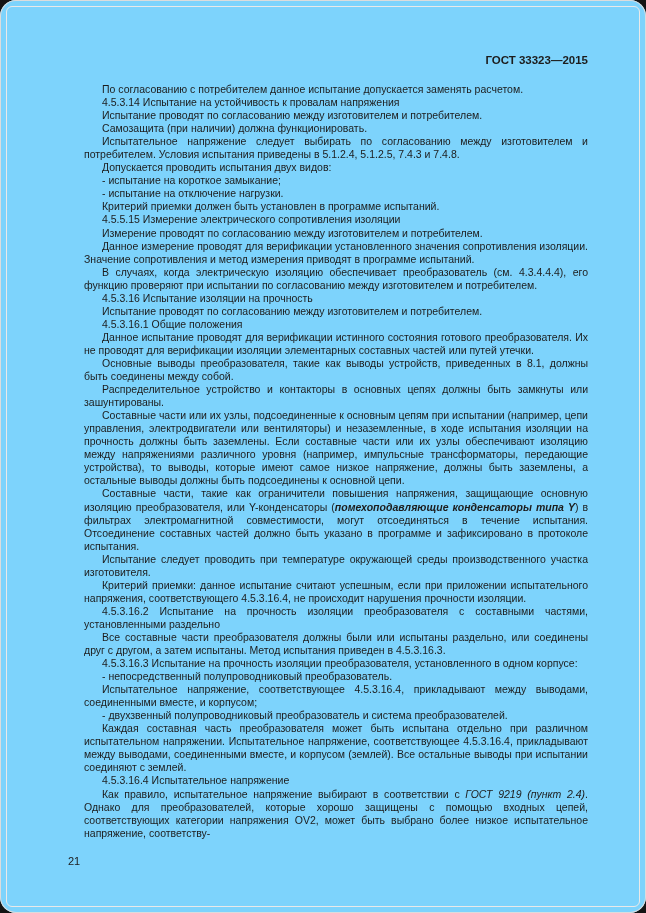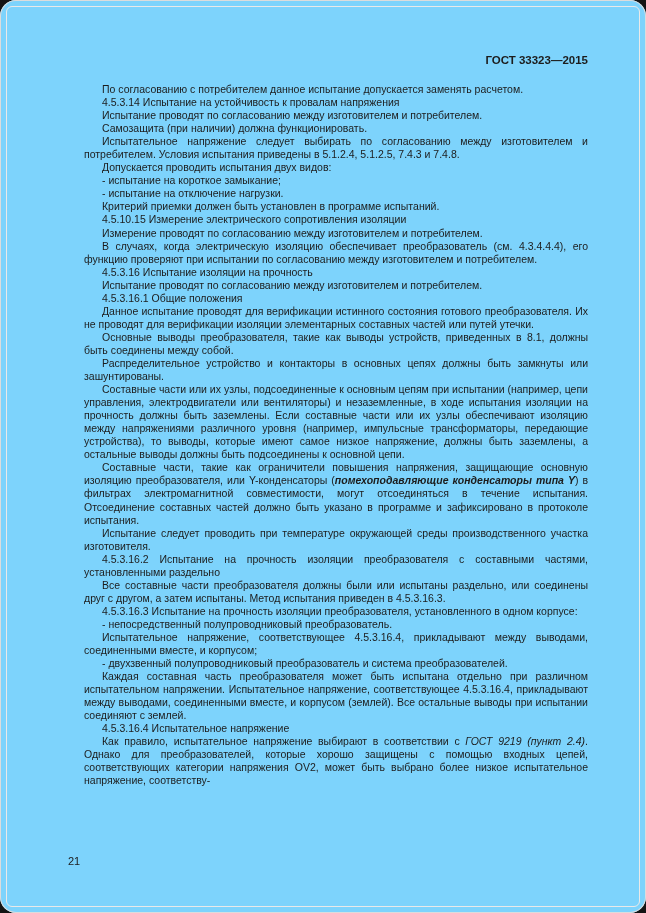--- a/index.html
+++ b/index.html
@@ -70,32 +70,34 @@
   <div class="doc-body">
       <p class="para"><span>По согласованию с потребителем данное испытание допускается заменять расчетом.</span></p>
       <p class="para"><span>4.5.3.14 Испытание на устойчивость к провалам напряжения</span></p>
       <p class="para"><span>Испытание проводят по согласованию между изготовителем и потребителем.</span></p>
       <p class="para"><span>Самозащита (при наличии) должна функционировать.</span></p>
       <p class="para"><span>Испытательное напряжение следует выбирать по согласованию между изготовителем и потребителем. Условия испытания приведены в 5.1.2.4, 5.1.2.5, 7.4.3  и 7.4.8.</span></p>
       <p class="para"><span>Допускается проводить испытания двух видов:</span></p>
       <p class="para"><span>- испытание на короткое замыкание;</span></p>
       <p class="para"><span>- испытание на отключение нагрузки.</span></p>
       <p class="para"><span>Критерий приемки должен быть установлен в программе испытаний.</span></p>
-      <p class="para"><span>4.5.10.15 Измерение электрического сопротивления изоляции</span></p>
+      <p class="para"><span>4.5.5.15 Измерение электрического сопротивления изоляции</span></p>
       <p class="para"><span>Измерение проводят по согласованию между изготовителем и потребителем.</span></p>
+      <p class="para"><span>Данное измерение проводят для верификации установленного значения сопротивления изоляции. Значение сопротивления и метод измерения приводят в программе испытаний.</span></p>
       <p class="para"><span>В случаях, когда электрическую изоляцию обеспечивает преобразователь (см. 4.3.4.4.4), его функцию проверяют при испытании по согласованию между изготовителем и потребителем.</span></p>
       <p class="para"><span>4.5.3.16 Испытание изоляции на прочность</span></p>
       <p class="para"><span>Испытание проводят по согласованию между изготовителем и потребителем.</span></p>
       <p class="para"><span>4.5.3.16.1 Общие положения</span></p>
       <p class="para"><span>Данное испытание проводят для верификации истинного состояния готового преобразователя. Их не проводят для верификации изоляции элементарных составных частей или путей утечки.</span></p>
       <p class="para"><span>Основные выводы преобразователя, такие как выводы устройств, приведенных в 8.1, должны быть соединены между собой.</span></p>
       <p class="para"><span>Распределительное устройство и контакторы в основных цепях должны быть замкнуты или зашунтированы.</span></p>
       <p class="para"><span>Составные части или их узлы, подсоединенные к основным цепям при испытании (например, цепи управления, электродвигатели или вентиляторы) и незаземленные, в ходе испытания изоляции на прочность должны быть заземлены. Если составные части или их узлы обеспечивают изоляцию между напряжениями различного уровня (например, импульсные трансформаторы, передающие устройства), то выводы, которые имеют самое низкое напряжение, должны быть заземлены, а остальные выводы должны быть подсоединены к основной цепи.</span></p>
       <p class="para"><span>Составные части, такие как ограничители повышения напряжения, защищающие основную изоляцию преобразователя, или Y-конденсаторы (</span><span class="run-bi">помехоподавляющие конденсаторы типа Y</span><span>) в фильтрах электромагнитной совместимости, могут отсоединяться в течение испытания. Отсоединение составных частей должно быть указано в программе и зафиксировано в протоколе испытания.</span></p>
       <p class="para"><span>Испытание следует проводить при температуре окружающей среды производственного участка изготовителя.</span></p>
+      <p class="para"><span>Критерий приемки: данное испытание считают успешным, если при приложении испытательного напряжения, соответствующего 4.5.3.16.4, не происходит нарушения прочности изоляции.</span></p>
       <p class="para"><span>4.5.3.16.2 Испытание на прочность изоляции преобразователя с составными частями, установленными раздельно</span></p>
       <p class="para"><span>Все составные части преобразователя должны были или испытаны раздельно, или соединены друг с другом, а затем испытаны. Метод испытания приведен в 4.5.3.16.3.</span></p>
       <p class="para"><span>4.5.3.16.3 Испытание на прочность изоляции преобразователя, установленного в одном корпусе:</span></p>
       <p class="para"><span>- непосредственный полупроводниковый преобразователь.</span></p>
       <p class="para"><span>Испытательное напряжение, соответствующее 4.5.3.16.4, прикладывают между выводами, соединенными вместе, и корпусом;</span></p>
       <p class="para"><span>- двухзвенный полупроводниковый преобразователь и система преобразователей.</span></p>
       <p class="para"><span>Каждая составная часть преобразователя может быть испытана отдельно при различном испытательном напряжении. Испытательное напряжение, соответствующее 4.5.3.16.4, прикладывают между выводами, соединенными вместе, и корпусом (землей). Все остальные выводы при испытании соединяют с землей.</span></p>
       <p class="para"><span>4.5.3.16.4 Испытательное напряжение</span></p>
       <p class="para"><span>Как правило, испытательное напряжение выбирают в соответствии с </span><span class="run-i">ГОСТ 9219 (пункт 2.4)</span><span>. Однако для преобразователей, которые хорошо защищены с помощью входных цепей, соответствующих категории напряжения OV2, может быть выбрано более низкое испытательное напряжение, соответству-</span></p>
     </div>

